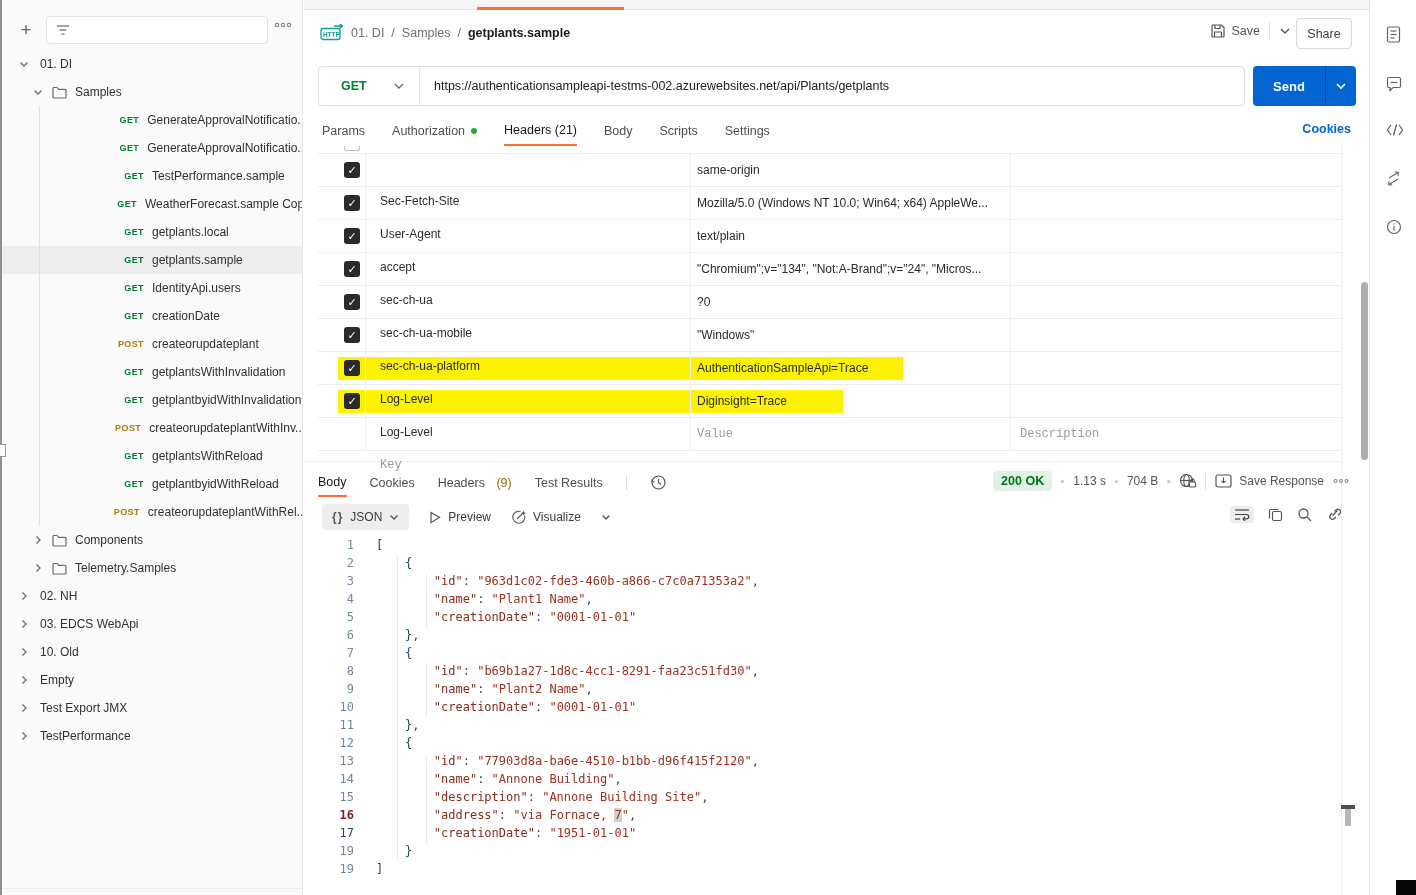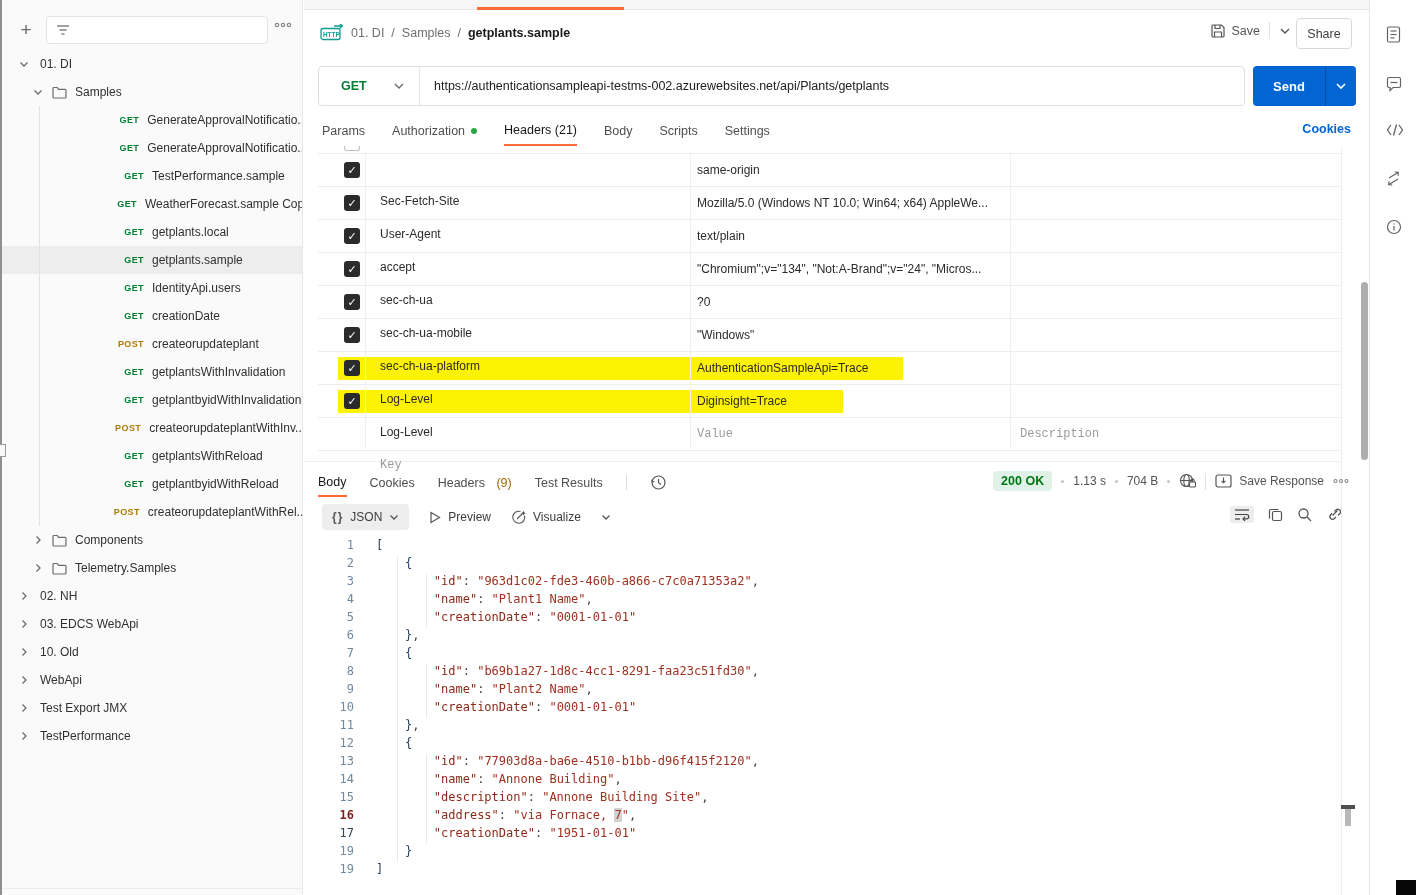--- a/index.html
+++ b/index.html
@@ -277,21 +277,21 @@
             </svg>
           </span>
           <span class="tree-label">10. Old</span>
         </div>
         <div class="tree-row collection">
           <span class="chev">
             <svg width="10" height="10" viewBox="0 0 10 10" style="transform:rotate(0deg)">
               <polyline points="3.5,1.5 7,5 3.5,8.5" fill="none" stroke="#6b6b6b" stroke-width="1.3"></polyline>
             </svg>
           </span>
-          <span class="tree-label">WebApi</span>
+          <span class="tree-label">Empty</span>
         </div>
         <div class="tree-row collection">
           <span class="chev">
             <svg width="10" height="10" viewBox="0 0 10 10" style="transform:rotate(0deg)">
               <polyline points="3.5,1.5 7,5 3.5,8.5" fill="none" stroke="#6b6b6b" stroke-width="1.3"></polyline>
             </svg>
           </span>
           <span class="tree-label">Test Export JMX</span>
         </div>
         <div class="tree-row collection">

